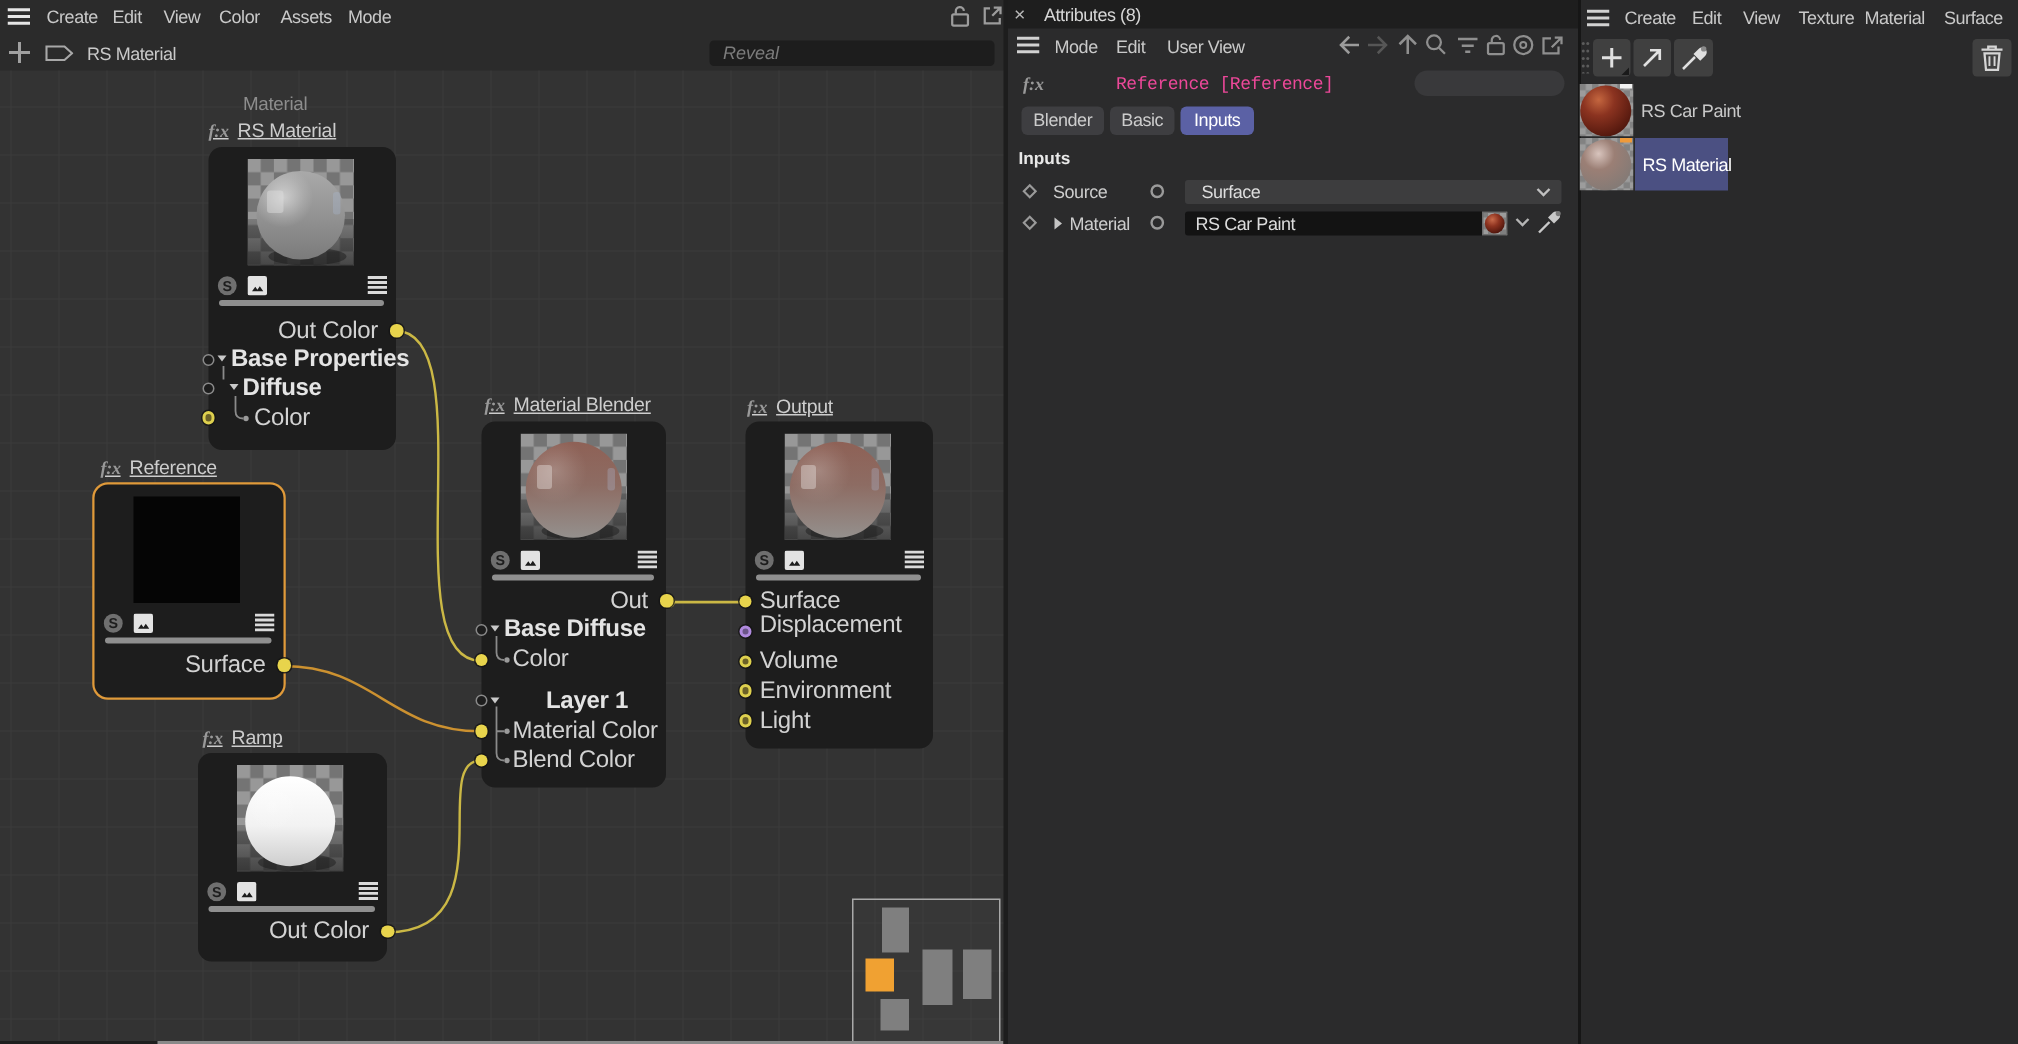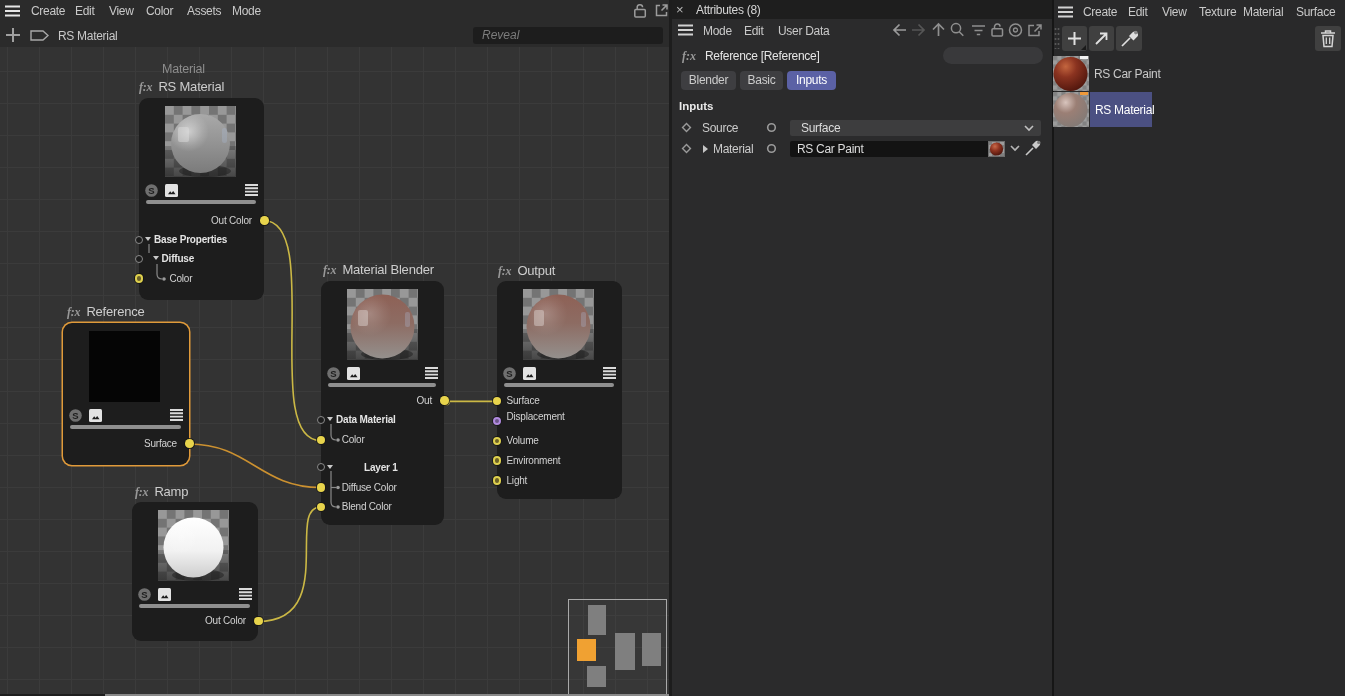--- a/index.html
+++ b/index.html
@@ -11,27 +11,27 @@
   
   #nodeEd { left:0; top:0; width:670px; height:696px; background:#2b2b2b; }
   #graph { left:0; top:47px; width:670px; height:649px; background-color:#333333;
     background-image:
       linear-gradient(to right, #3b3b3b 0 1px, transparent 1px),
       linear-gradient(to bottom, #3b3b3b 0 1px, transparent 1px);
     background-size:32px 32px; background-position:7px 24px; overflow:hidden; }
   .menutxt { color:#c9c9c9; font-size:12px; letter-spacing:-0.3px; }
   .node { position:absolute; background:#1d1d1d; border-radius:9px; }
   .node.sel { box-shadow:0 0 0 1.5px #e09a3a; }
-  .ntitle { position:absolute; font-size:13px; letter-spacing:-0.2px; color:#cdcdcd; white-space:nowrap; }
+  .ntitle { position:absolute; font-size:13px; letter-spacing:-0.2px; color:#cdcdcd; white-space:nowrap;text-decoration:underline; }
   .fx { font-family:"Liberation Serif", serif; font-style:italic; font-weight:bold;
         color:#999; font-size:12px; padding-right:6px; }
   .ncat { position:absolute; font-size:12.5px; letter-spacing:-0.2px; color:#8d8d8d; }
   .prev { position:absolute; left:26px; top:8px; width:71px; height:71px; }
   .nbar { position:absolute; left:7px; right:8px; top:102px; height:4px; border-radius:2px; background:#8f8f8f; }
-  .prow { position:absolute; height:14px; line-height:14px; font-size:10px; letter-spacing:-0.2px; color:#d2d2d2; white-space:nowrap; }
+  .prow { position:absolute; height:14px; line-height:14px; font-size:16px; letter-spacing:-0.2px; color:#d2d2d2; white-space:nowrap; }
   .prow.right { text-align:right; }
   .prow b { color:#e4e4e4; font-weight:bold; }
   .dot { position:absolute; width:8.5px; height:8.5px; border-radius:50%; }
   .dot.y  { background:#e8d44c; box-shadow:0 0 0 1px rgba(20,20,20,.8); }
   .dot.yr { background:#6b6128; border:2px solid #ded04e; box-shadow:0 0 0 1px rgba(20,20,20,.8); }
   .dot.p  { background:#6b5588; border:2px solid #b08ade; box-shadow:0 0 0 1px rgba(20,20,20,.8); }
   .dot.g  { background:#1d1d1d; border:1.5px solid #8a8a8a; width:8px; height:8px; }
   .triA { position:absolute; width:0; height:0; border-left:3px solid transparent;
      border-right:3px solid transparent; border-top:4.5px solid #c9c9c9; }
   .icoS { position:absolute; left:6px; top:86px; }
@@ -176,24 +176,24 @@
         <rect width="13" height="13" rx="1.5" fill="#e3e3e3"></rect>
         <path d="M3 10.2l2.2-3 1.4 1.9 1.6-2.2 2.3 3.3z" fill="#1d1d1d"></path>
       </svg>
       <svg class="icoHam" width="13" height="12" viewBox="0 0 13 12">
         <g stroke="#dadada" stroke-width="1.9">
             <path d="M0 1h13M0 4.3h13M0 7.6h13M0 11h13"></path>
           </g>
       </svg>
       <div class="nbar"></div>
       <div class="prow right" style="right:12px;top:112.8px;">Out</div>
-      <div class="prow" style="left:15px;top:132.4px;"><b>Data Material</b></div>
+      <div class="prow" style="left:15px;top:132.4px;"><b>Base Diffuse</b></div>
       <div class="prow" style="left:20.7px;top:152.4px;">Color</div>
       <div class="prow" style="left:15px;top:179.5px;padding-left:28px;"><b>Layer 1</b></div>
-      <div class="prow" style="left:20.7px;top:199.5px;">Diffuse Color</div>
+      <div class="prow" style="left:20.7px;top:199.5px;">Material Color</div>
       <div class="prow" style="left:20.7px;top:219px;text-align:right;">Blend Color</div>
       <span class="triA" style="left:6px;top:136.4px;"></span>
       <span class="triA" style="left:6px;top:183.5px;"></span>
       <svg class="abs" style="left:8px;top:143px;" width="22" height="90" viewBox="0 0 22 90">
         <path d="M2,0 V11 Q2,16 7,16" fill="none" stroke="#8a8a8a" stroke-width="1.2"></path>
         <circle cx="9" cy="16" r="1.8" fill="#9a9a9a"></circle>
         <path d="M2,47 V78 Q2,83 7,83" fill="none" stroke="#8a8a8a" stroke-width="1.2"></path>
         <path d="M2,63.5 H7" fill="none" stroke="#8a8a8a" stroke-width="1.2"></path>
         <circle cx="9" cy="63.5" r="1.8" fill="#9a9a9a"></circle>
         <circle cx="9" cy="83" r="1.8" fill="#9a9a9a"></circle>
@@ -331,21 +331,21 @@
   <div class="abs" style="left:676px;top:2px;width:12px;height:12px;color:#b9b9b9;font-size:13px;">×</div>
   <div class="abs menutxt" style="left:696px;top:3px;color:#d6d6d6;">Attributes (8)</div>
 
   <svg class="abs" style="left:678px;top:24px" width="15" height="12" viewBox="0 0 15 12">
     <g stroke="#d2d2d2" stroke-width="2">
         <path d="M0 1.5h15M0 6h15M0 10.5h15"></path>
       </g>
   </svg>
   <div class="abs menutxt" style="left:703px;top:24px">Mode</div>
   <div class="abs menutxt" style="left:744px;top:24px">Edit</div>
-  <div class="abs menutxt" style="left:778px;top:24px">User Data</div>
+  <div class="abs menutxt" style="left:778px;top:24px">User View</div>
 
   <svg class="abs" style="left:892px;top:22px" width="155" height="16" viewBox="0 0 155 16">
 
     <path d="M14 8H2M7.5 2.5L2 8l5.5 5.5" fill="none" stroke="#9b9b9b" stroke-width="1.7"></path>
 
     <path d="M20 8h12M26.5 2.5L32 8l-5.5 5.5" fill="none" stroke="#565656" stroke-width="1.7"></path>
 
     <path d="M46.5 14V2M41 7.5l5.5-5.5L52 7.5" fill="none" stroke="#8f8f8f" stroke-width="1.7"></path>
 
     <circle cx="64" cy="6.2" r="4.6" fill="none" stroke="#8f8f8f" stroke-width="1.5"></circle>
@@ -357,21 +357,21 @@
     <path d="M102.5 6.5V5a2.8 2.8 0 015.6-.4" fill="none" stroke="#8f8f8f" stroke-width="1.5"></path>
 
     <circle cx="123.5" cy="8" r="6" fill="none" stroke="#8f8f8f" stroke-width="1.5"></circle>
     <circle cx="123.5" cy="8" r="2" fill="none" stroke="#8f8f8f" stroke-width="1.3"></circle>
 
     <path d="M142 3.5h-5v10h10V9" fill="none" stroke="#8f8f8f" stroke-width="1.5"></path>
     <path d="M144.5 3h4.5v4.5M148.5 3.5L142.5 9.5" fill="none" stroke="#8f8f8f" stroke-width="1.5"></path>
   </svg>
 
   <div class="abs" style="left:682px;top:48px;font-size:13px;"><span class="fx">f:x</span></div>
-  <div class="abs menutxt" style="left:705px;top:49px;color:#e5e5e5;">Reference [Reference]</div>
+  <div class="abs menutxt" style="left:744px;top:49px;color:#ec4899;font-family:Liberation Mono, monospace;">Reference [Reference]</div>
   <div class="abs" style="left:943px;top:47px;width:100px;height:17px;border-radius:8.5px;background:#39393b;"></div>
 
   <div class="abs" style="left:681px;top:71px;width:55px;height:19px;border-radius:4px;background:#3e3e41;
        color:#cccccc;font-size:12px;letter-spacing:-0.3px;text-align:center;line-height:18px;">Blender</div>
   <div class="abs" style="left:740px;top:71px;width:43px;height:19px;border-radius:4px;background:#3e3e41;
        color:#cccccc;font-size:12px;letter-spacing:-0.3px;text-align:center;line-height:18px;">Basic</div>
   <div class="abs" style="left:787px;top:71px;width:49px;height:19px;border-radius:4px;background:#5b61a5;
        color:#ffffff;font-size:12px;letter-spacing:-0.3px;text-align:center;line-height:18px;">Inputs</div>
 
   <div class="abs" style="left:679px;top:100px;font-size:11.5px;font-weight:bold;color:#e9e9e9;">Inputs</div>

